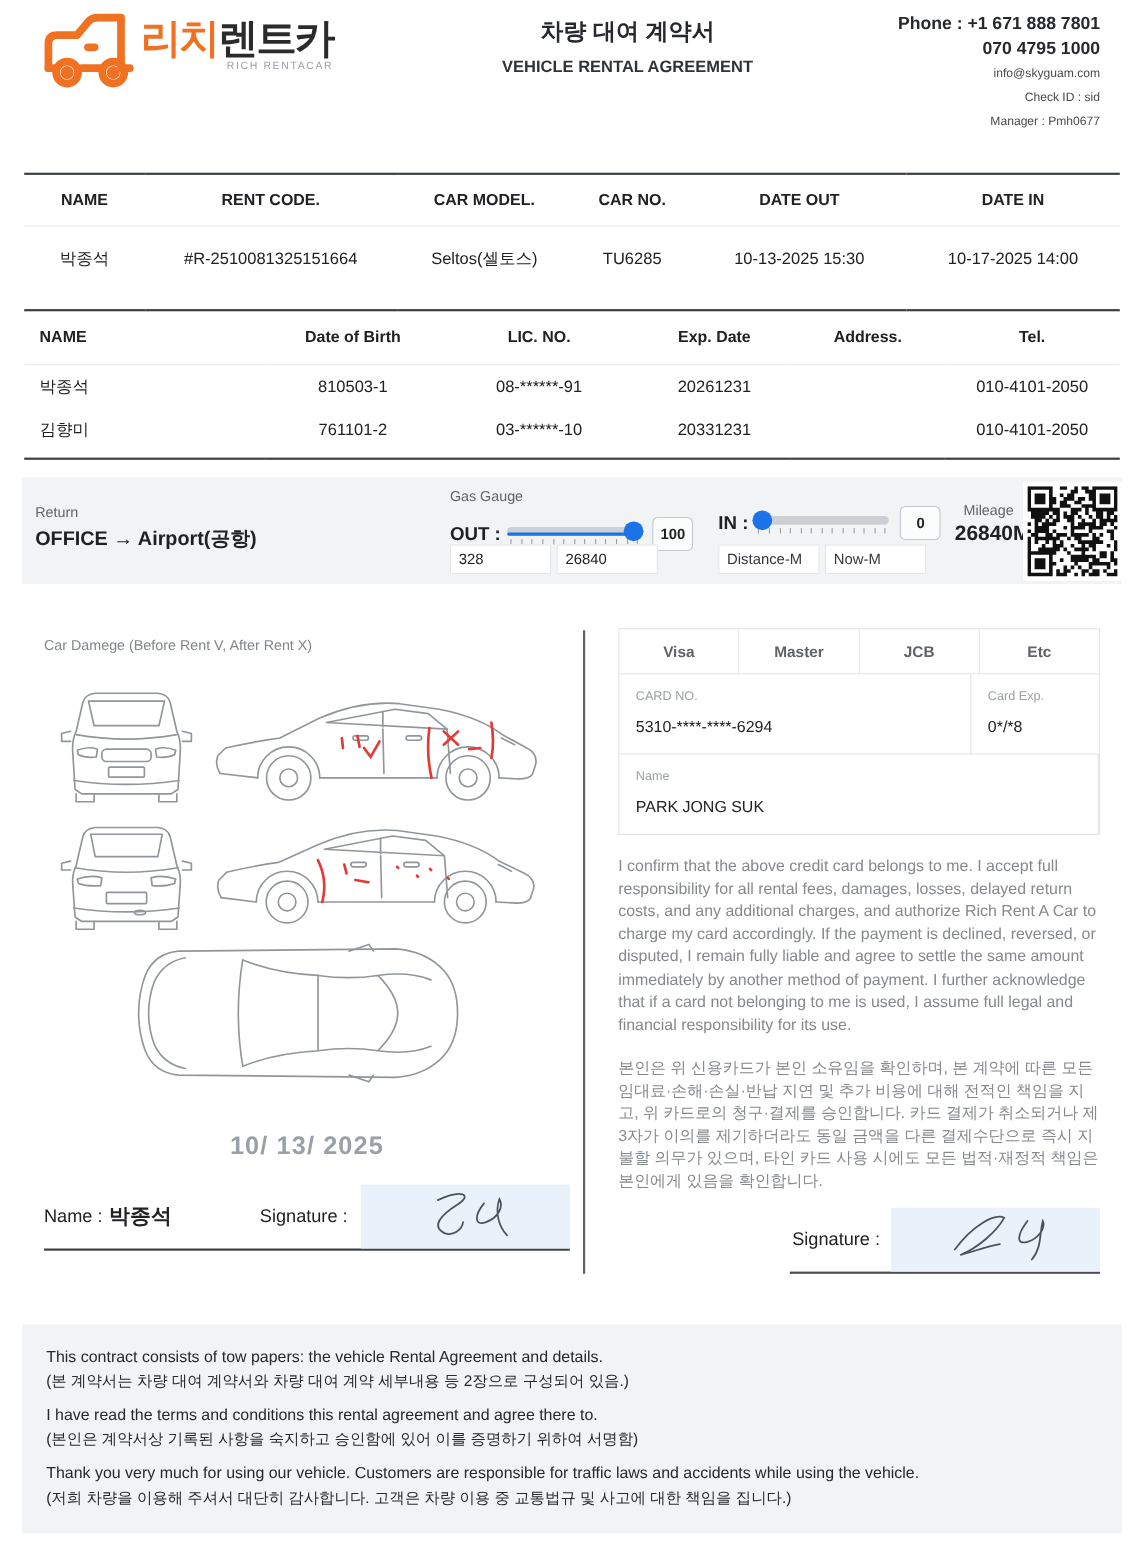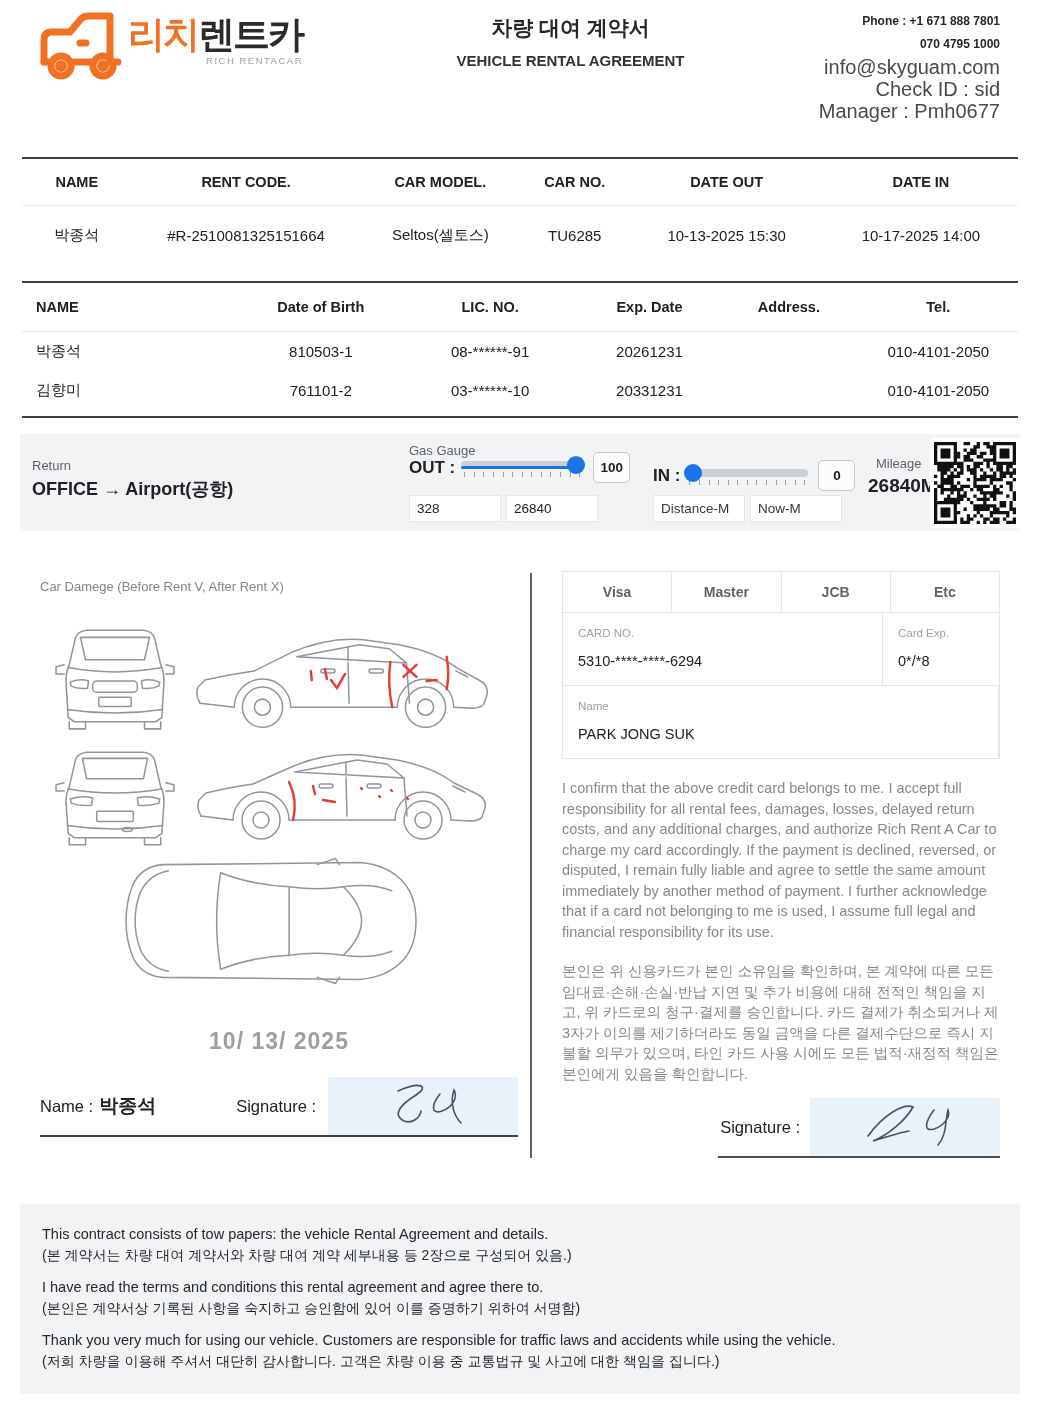--- a/index.html
+++ b/index.html
@@ -11,42 +11,42 @@
   .logo { display:flex; align-items:flex-start; gap:4px; width:330px; }
   .logo-text { line-height:1; padding-top:6px; }
   .logo-main { font-size:37px; font-weight:bold; letter-spacing:-2px; }
   .logo-orange { color:#f07122; }
   .logo-black { color:#2b2b2b; }
   .logo-sub { font-size:9.5px; color:#9aa0a6; letter-spacing:1.5px; text-align:right; margin-top:3px; }
   .title-block { flex:1; text-align:center; padding-top:4px; }
   .title-ko { font-size:21px; font-weight:bold; color:#25282c; }
   .title-en { font-size:15px; font-weight:bold; color:#2e3338; margin-top:10px; }
   .contact { width:225px; text-align:right; }
-  .contact .c-bold { font-size:12px; font-weight:bold; color:#25282c; line-height:23px; }
-  .contact .c-reg { font-size:20px; color:#46494d; line-height:22px; }
+  .contact .c-bold { font-size:16px; font-weight:bold; color:#25282c; line-height:23px; }
+  .contact .c-reg { font-size:11px; color:#46494d; line-height:22px; }
 
   
   table.info { width:996px; margin:0 auto; border-collapse:collapse; table-layout:fixed; }
   table.t1 { border-top:2px solid #3c4043; border-bottom:2px solid #3c4043; margin-top:5px; }
   table.t2 { border-bottom:2px solid #3c4043; }
   table.info th { font-size:14.5px; font-weight:bold; color:#202124; padding:15px 4px; border-bottom:1px solid #e8eaed; text-align:center; }
   table.t1 td { font-size:15px; color:#202124; padding:20px 4px 36px; text-align:center; }
   table.t2 th { padding:16px 4px; }
   table.t2 td { font-size:15px; color:#202124; padding:10px 4px; text-align:center; }
   table.t2 tr:last-child td { padding-bottom:16px; }
   table.t2 th.al, table.t2 td.al { text-align:left; padding-left:14px; }
 
   
   .gauge-band { margin-top:16px; background:#f1f3f4; height:97px; position:relative; }
   .g-label { font-size:13px; color:#5f6368; }
   .g-value { font-size:18px; font-weight:bold; color:#202124; margin-top:4px; }
   .return-block { position:absolute; left:12px; top:24px; }
   .gas-label { position:absolute; left:389px; top:9px; }
   .slider-row { position:absolute; display:flex; align-items:center; }
-  .row-out { left:389px; top:18px; }
+  .row-out { left:389px; top:36px; }
   .row-in { left:633px; top:26px; }
   .s-cap { font-size:17px; font-weight:bold; color:#202124; margin-right:6px; }
   .slider { position:relative; width:122px; height:22px; margin-right:10px; }
   .slider .track { position:absolute; top:4px; left:0; right:0; height:8px; background:#ccd0d4; border-radius:5px; }
   .slider.filled .track::after { content:""; position:absolute; left:0; right:0; bottom:0px; height:3px; background:#1a73e8; border-radius:2px; }
   .slider .thumb { position:absolute; top:-1px; width:18px; height:18px; border-radius:50%; background:#1a73e8; z-index:2; }
   .slider.filled .thumb { right:-2px; }
   .slider.empty .thumb { left:-2px; }
   .slider .ticks { position:absolute; top:15px; left:3px; right:3px; display:flex; justify-content:space-between; }
   .slider .ticks span { width:1px; height:5px; background:#9aa0a6; }

